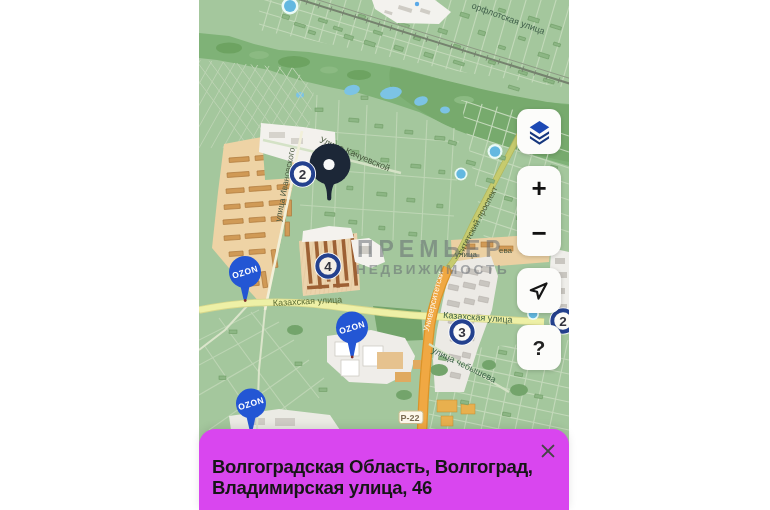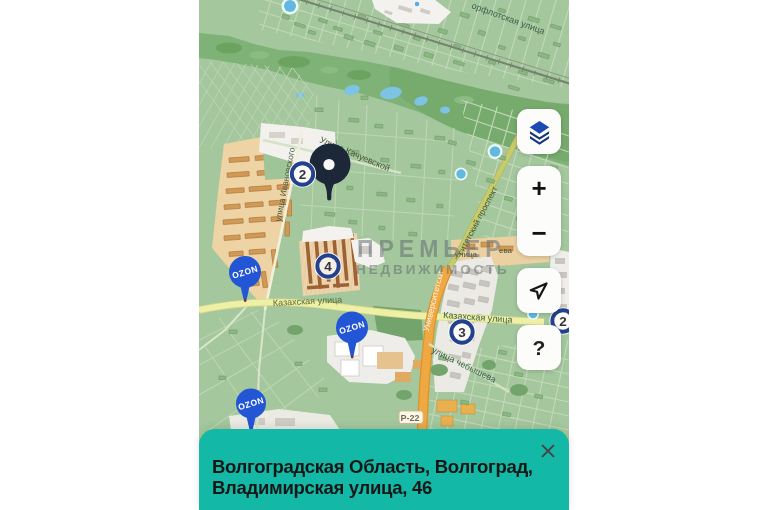--- a/index.html
+++ b/index.html
@@ -4,21 +4,21 @@
 <style>
 html,body{margin:0;padding:0;width:770px;height:510px;background:#ffffff;overflow:hidden}
 body{font-family:"Liberation Sans",sans-serif;position:relative}
 #map{position:absolute;left:199px;top:0;width:370px;height:510px;overflow:hidden}
 .btn{position:absolute;background:#fcfcfa;display:flex;align-items:center;justify-content:center;box-shadow:0 1px 4px rgba(0,0,0,.18)}
 #btn-layers{left:517px;top:109px;width:44px;height:45px;border-radius:11px}
 #btn-zoom{left:517px;top:166px;width:44px;height:90px;border-radius:12px;flex-direction:column}
 #btn-zoom .zi{height:45px;width:44px;display:flex;align-items:center;justify-content:center;font-weight:bold;font-size:26px;color:#111}
 #btn-geo{left:517px;top:268px;width:44px;height:45px;border-radius:11px}
 #btn-help{left:517px;top:325px;width:44px;height:45px;border-radius:11px;font-weight:bold;font-size:21px;color:#222}
-#card{position:absolute;left:199px;top:429px;width:370px;height:81px;background:#14b8a6;border-radius:16px 16px 0 0;box-shadow:0 -2px 8px rgba(0,0,0,.10)}
+#card{position:absolute;left:199px;top:429px;width:370px;height:81px;background:#d946ef;border-radius:16px 16px 0 0;box-shadow:0 -2px 8px rgba(0,0,0,.10)}
 #card .addr{position:absolute;left:13px;top:27px;font-size:18.5px;line-height:21.4px;font-weight:bold;color:#161616;letter-spacing:-0.3px}
 #card .close{position:absolute;left:340px;top:13px;width:18px;height:18px}
 </style>
 </head>
 <body>
 
 <div id="map">
 <svg width="370" height="510" viewBox="0 0 370 510" xmlns="http://www.w3.org/2000/svg">
 
 <rect x="0" y="0" width="370" height="510" fill="#a4c79d"></rect>

